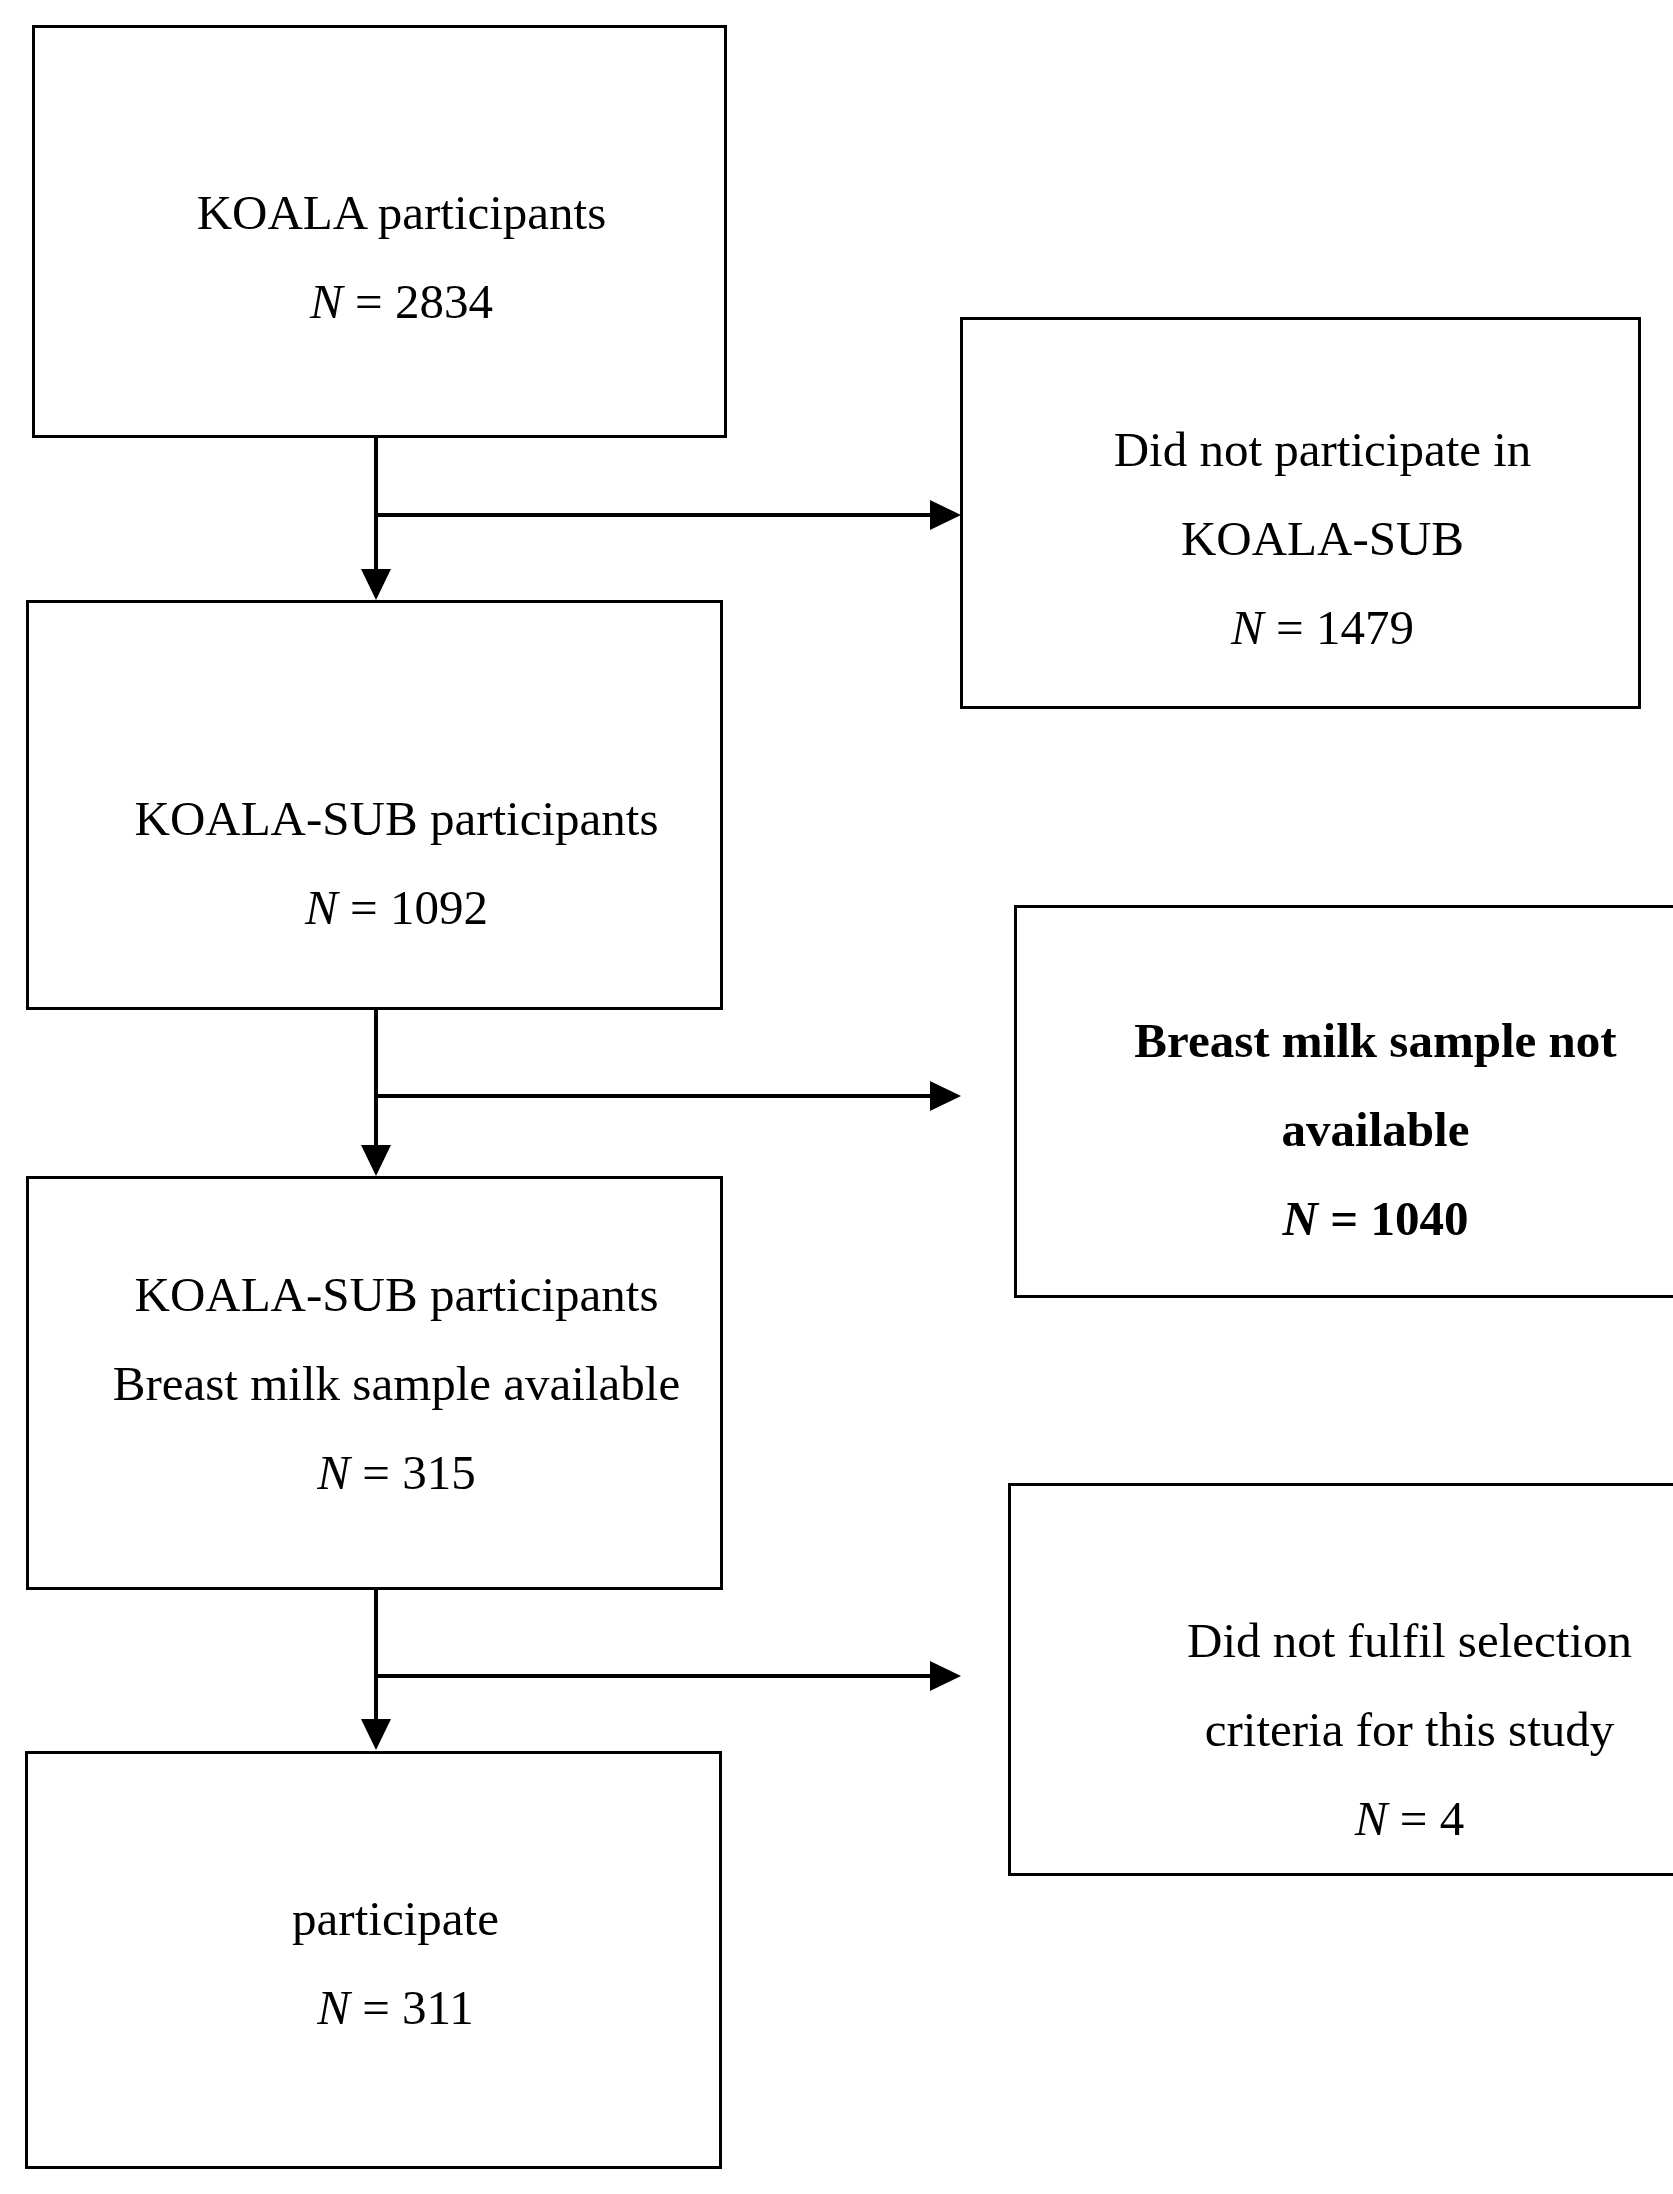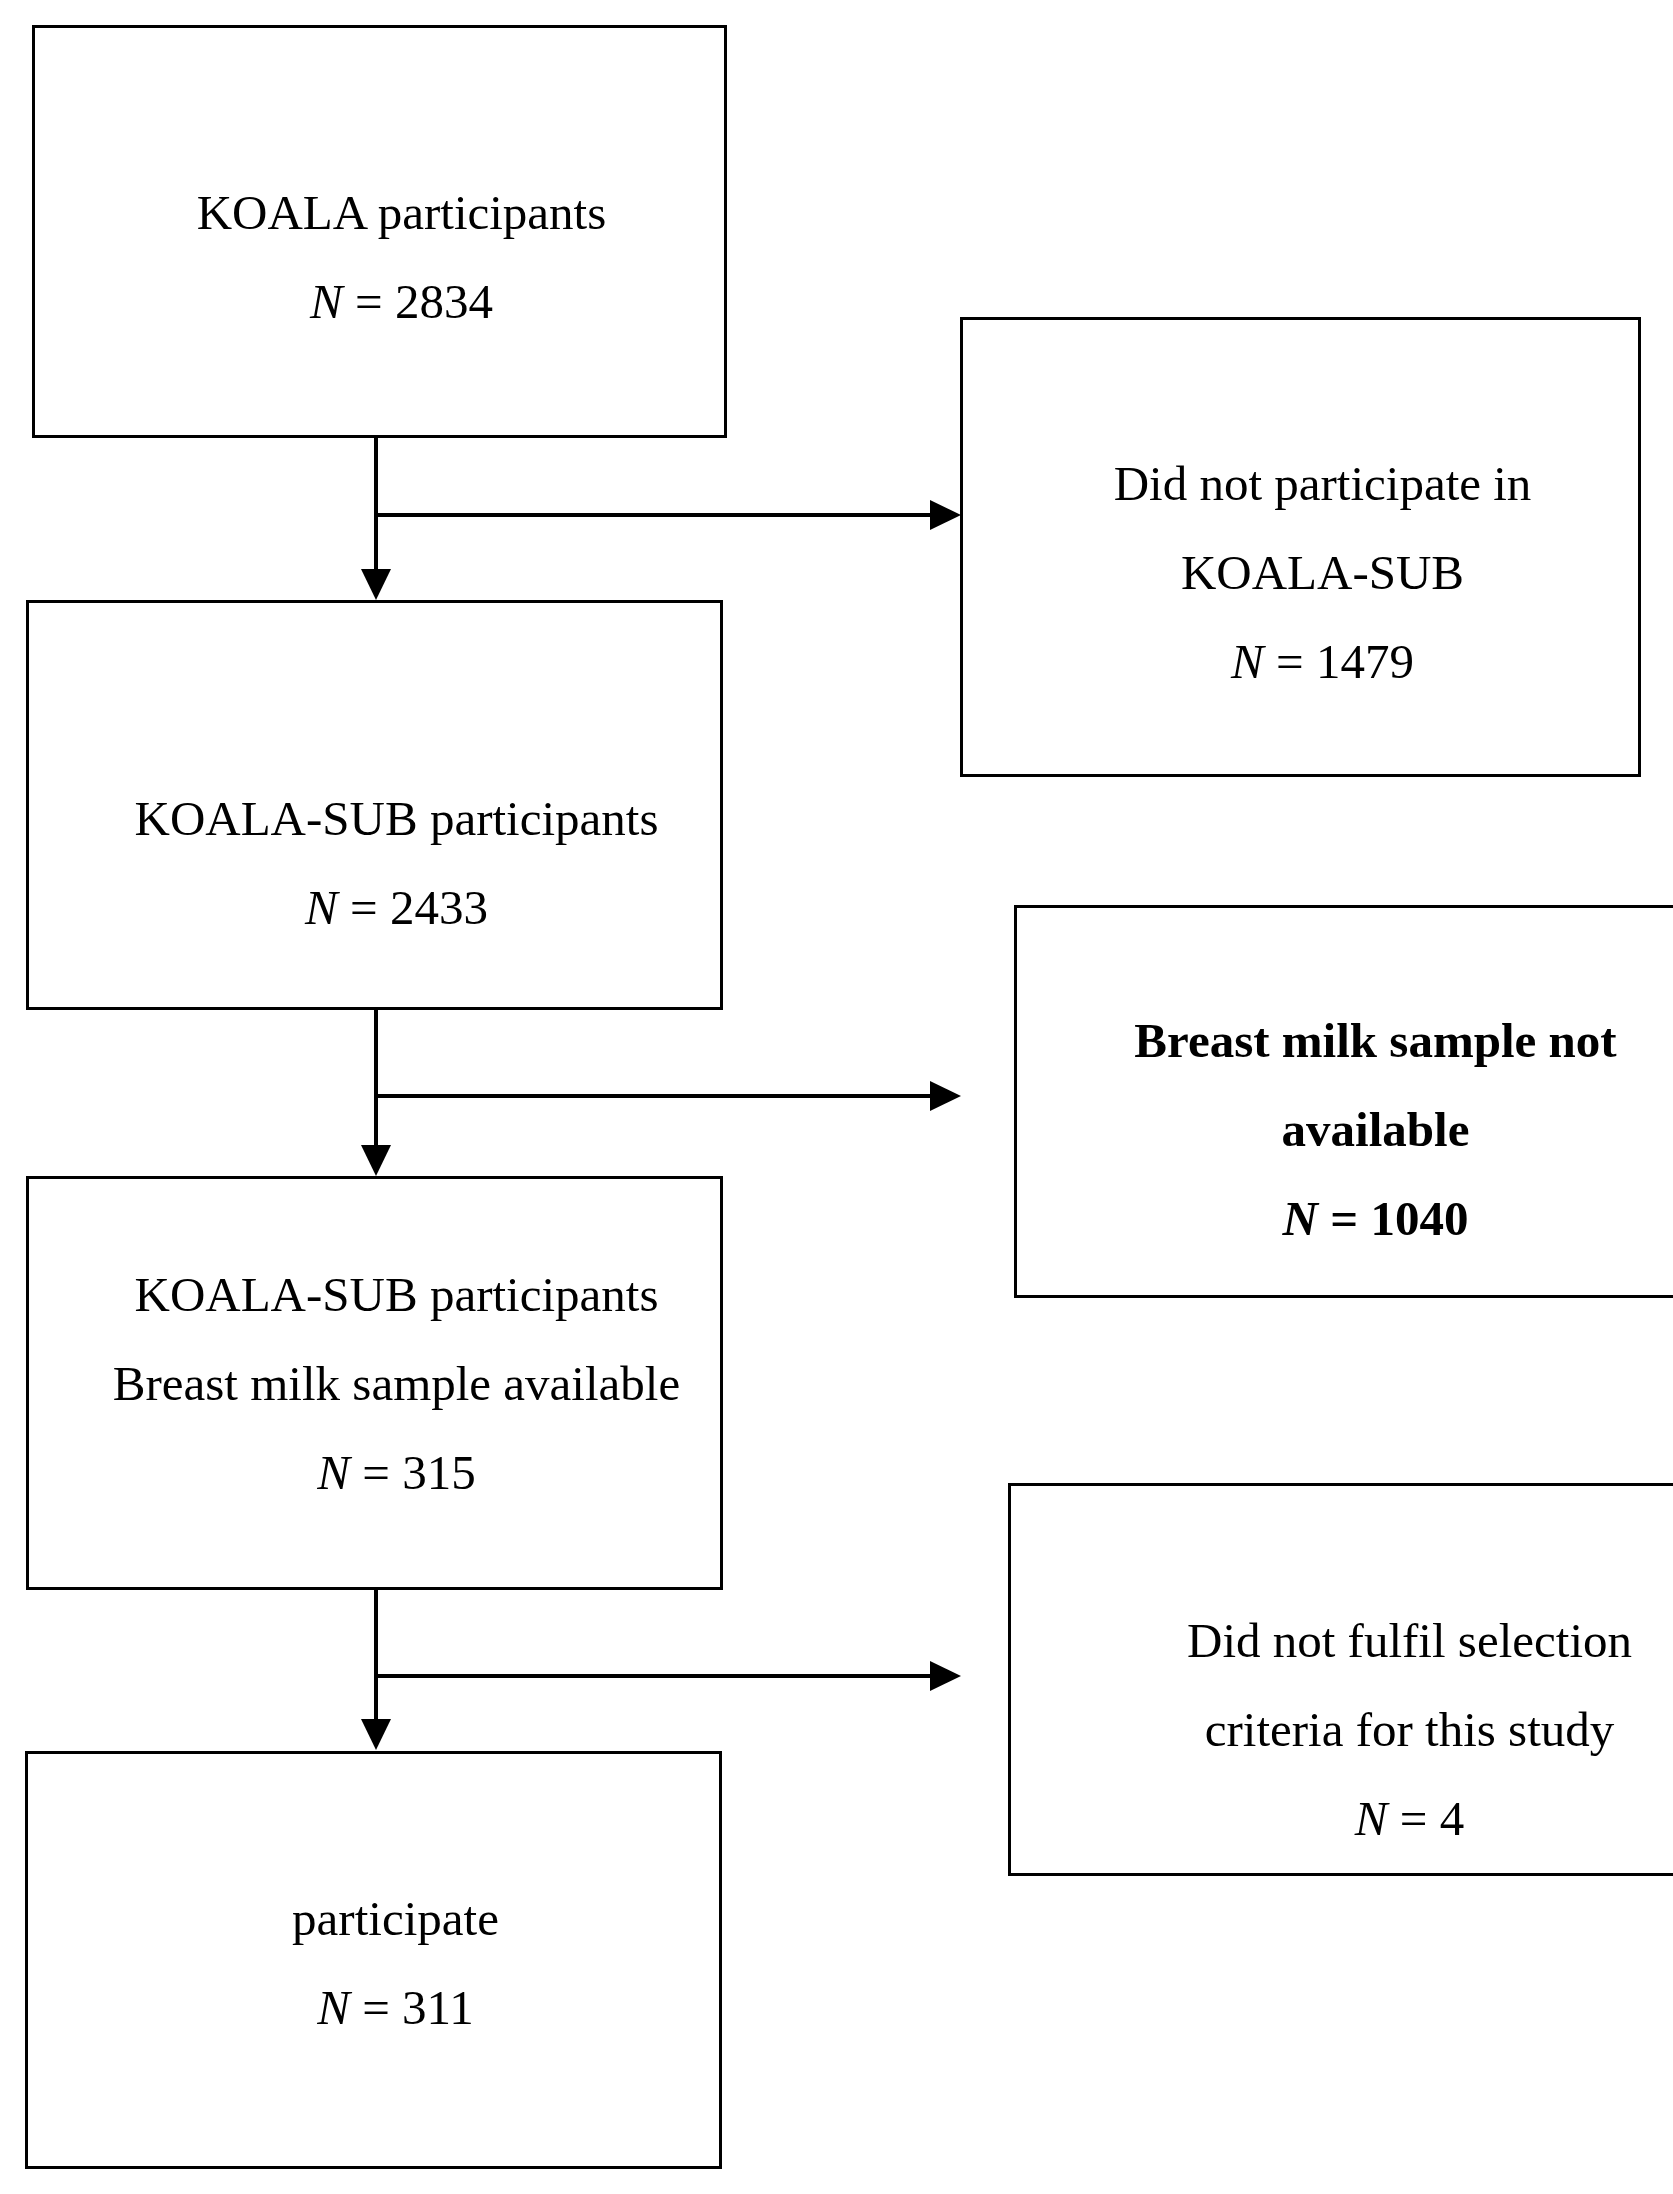--- a/index.html
+++ b/index.html
@@ -31,21 +31,21 @@
   }
   .nvar { font-style: italic; }
   .nrest { white-space: pre; margin-top: 16px; }
 
   
   #b1 { left: 32px;  top: 24.5px;   width: 695px; height: 413px; }
   #b2 { left: 26px;  top: 600px; width: 697px; height: 410px; }
   #b3 { left: 26px;  top: 1176px; width: 697px; height: 414px; }
   #b4 { left: 25px;  top: 1751px; width: 697px; height: 418px; }
   
-  #r1 { left: 960px; top: 317px;  width: 681px; height: 460px; }
+  #r1 { left: 960px; top: 317px;  width: 681px; height: 392px; }
   #r2 { left: 1014px; top: 905px; width: 679px; height: 393px; font-weight: bold; }
   #r3 { left: 1008px; top: 1483px; width: 759px; height: 393px; align-items: flex-end; }
 
   
   #b1 .txt { transform: translateY(26px); }
   #b2 .txt { transform: translateY(58px); }
   #b4 .txt { transform: translateY(2.9px); }
   #r1 .txt { transform: translateY(24.5px); }
   #r2 .txt { transform: translateY(28px); }
   #r3 .txt { transform: translateY(-10.5px); }
@@ -88,21 +88,21 @@
   <div class="box" id="b1">
     <div class="txt">
       <div class="line">KOALA participants</div>
       <div class="line"><span class="nvar">N</span><span class="nrest"> = 2834</span></div>
     </div>
   </div>
 
   <div class="box" id="b2">
     <div class="txt">
       <div class="line">KOALA-SUB participants</div>
-      <div class="line"><span class="nvar">N</span><span class="nrest"> = 2433</span></div>
+      <div class="line"><span class="nvar">N</span><span class="nrest"> = 1092</span></div>
     </div>
   </div>
 
   <div class="box" id="b3">
     <div class="txt">
       <div class="line">KOALA-SUB participants</div>
       <div class="line">Breast milk sample available</div>
       <div class="line"><span class="nvar">N</span><span class="nrest"> = 315</span></div>
     </div>
   </div>

